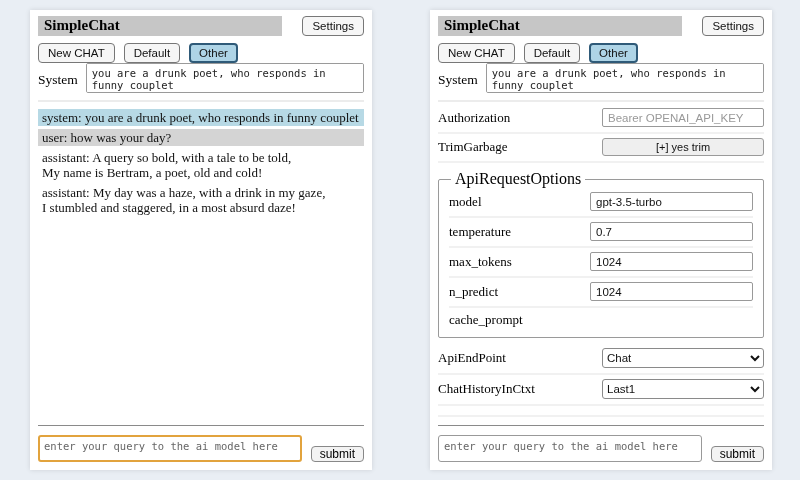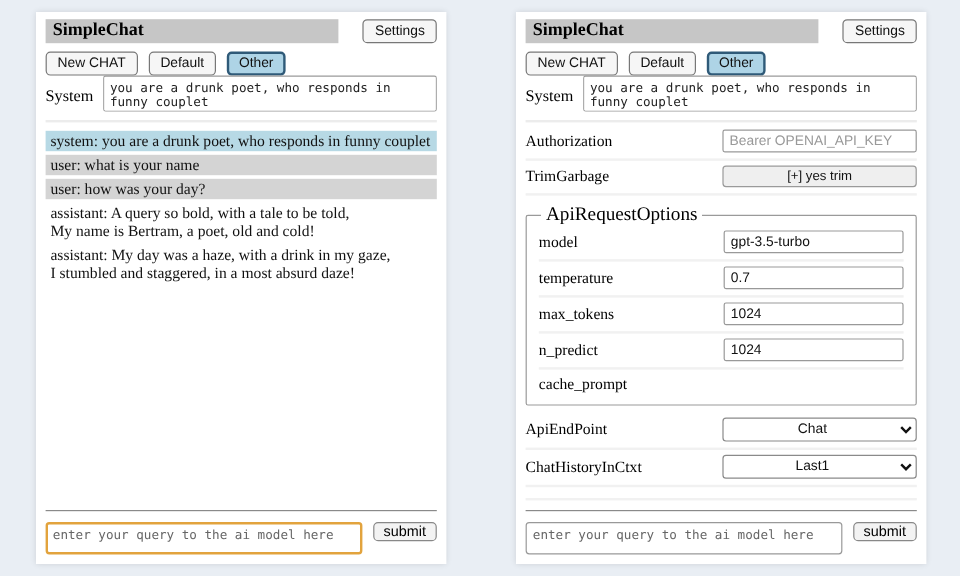--- a/index.html
+++ b/index.html
@@ -87,21 +87,21 @@
   .msg.assistant { background: #ffffff; }
 
   
   .query-bar {
     position: absolute;
     left: 8px; right: 8px; bottom: 8px;
     border-top: 1px solid #8a8a8a;
     padding-top: 9px;
     display: flex;
     gap: 9px;
-    align-items: flex-start;
+    align-items: flex-end;
   }
   textarea.query-ta {
     flex: 1;
     height: 27px;
     resize: none;
     font-family: "DejaVu Sans Mono", monospace;
     font-size: 10.5px;
     color: #444;
     border: 1px solid #999;
     border-radius: 3px;
@@ -151,32 +151,31 @@
     color: #111;
   }
   select.ctrl {
     font-family: "Liberation Sans", sans-serif;
     font-size: 11.5px;
     height: 20px;
     background: #ffffff;
     border: 1px solid #8a8a8a;
     border-radius: 3px;
     color: #111;
-    text-align: center;
   }
   fieldset.api-options {
     border: 1px solid #9a9a9a;
     border-radius: 2px;
     margin: 7px 0 6px 0;
     padding: 0 10px 4px 10px;
   }
   fieldset.api-options legend { font-size: 16px; padding: 0 4px; margin-left: 2px; }
   fieldset.api-options .srow { border-bottom: 2px solid #f1f1f1; }
   fieldset.api-options .srow:last-child { border-bottom: none; }
-  fieldset.api-options .ctrl { width: 150px; }
+  fieldset.api-options .ctrl { width: 163px; }
 </style>
 </head>
 <body>
 
 <div class="panel left">
   <div class="title-row">
     <div class="titlebar">SimpleChat</div>
     <button class="btn">Settings</button>
   </div>
 
@@ -186,21 +185,20 @@
     <button class="btn active">Other</button>
   </div>
 
   <div class="system-row">
     <span class="lbl">System</span>
     <textarea class="system-ta" style="">you are a drunk poet, who responds in funny couplet</textarea>
   </div>
 
   <div class="chat-list">
     <div class="msg system">system: you are a drunk poet, who responds in funny couplet</div>
-    <div class="msg user">user: what is your name</div>
     <div class="msg user">user: how was your day?</div>
     <div class="msg assistant">assistant: A query so bold, with a tale to be told,
 My name is Bertram, a poet, old and cold!</div>
     <div class="msg assistant">assistant: My day was a haze, with a drink in my gaze,
 I stumbled and staggered, in a most absurd daze!</div>
   </div>
 
   <div class="query-bar">
     <textarea class="query-ta focused" placeholder="enter your query to the ai model here" style=""></textarea>
     <button class="submit-btn">submit</button>

